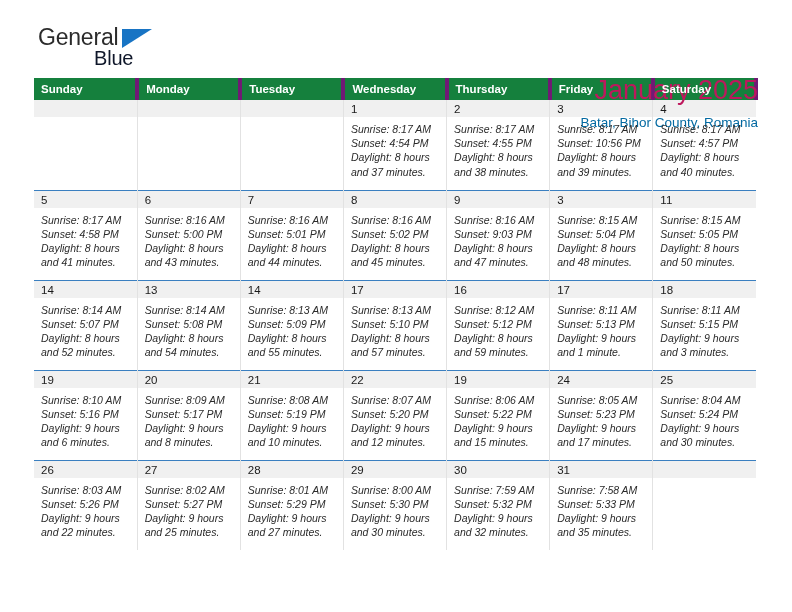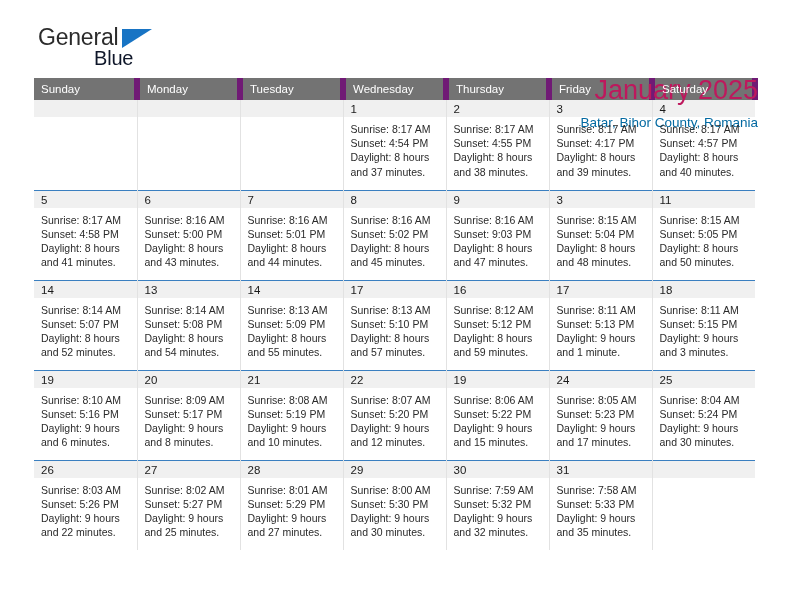--- a/index.html
+++ b/index.html
@@ -87,29 +87,29 @@
 
   
   .calendar {
     width: 724px;
     margin-top: 6px;
     border-collapse: collapse;
     table-layout: fixed;
   }
 
   .calendar thead th {
-    background: #737373;
+    background: #15803d;
     color: #ffffff;
     font-size: 11.5px;
-    font-weight: normal;
+    font-weight: bold;
     text-align: left;
     padding: 5px 0 5px 7px;
     height: 20px;
     box-sizing: border-box;
-    border-right: 6px solid #701a75;
+    border-right: 4px solid #701a75;
   }
 
   .week-row td {
     vertical-align: top;
     padding: 0;
     border-top: 1.5px solid #3a7fc0;
     border-right: 1px solid #e2e2e2;
     height: 90px;
     box-sizing: border-box;
     background: #ffffff;
@@ -128,20 +128,21 @@
     box-sizing: border-box;
     font-size: 11.5px;
     color: #1a1a1a;
     line-height: 14px;
   }
   .cell-body {
     padding: 5px 6px 0 7px;
     font-size: 10.5px;
     line-height: 14.2px;
     color: #2a2a2a;
+    font-style: italic;
   }
   .cell-body div {
     white-space: nowrap;
   }
   .empty .daynum-band {
     background: #f0f0f0;
   }
 </style>
 </head>
 <body>
@@ -201,21 +202,21 @@
               <div>Sunrise: 8:17 AM</div>
               <div>Sunset: 4:55 PM</div>
               <div>Daylight: 8 hours</div>
               <div>and 38 minutes.</div>
             </div>
           </td>
           <td class="">
             <div class="daynum-band">3</div>
             <div class="cell-body">
               <div>Sunrise: 8:17 AM</div>
-              <div>Sunset: 4:17 PM</div>
+              <div>Sunset: 10:56 PM</div>
               <div>Daylight: 8 hours</div>
               <div>and 39 minutes.</div>
             </div>
           </td>
           <td class="">
             <div class="daynum-band">4</div>
             <div class="cell-body">
               <div>Sunrise: 8:17 AM</div>
               <div>Sunset: 4:57 PM</div>
               <div>Daylight: 8 hours</div>

